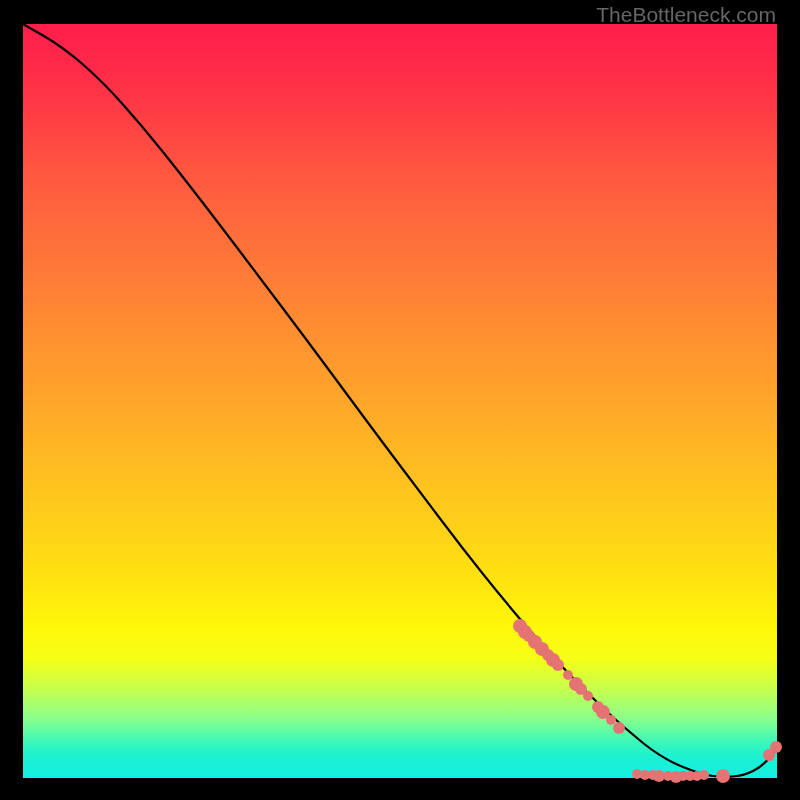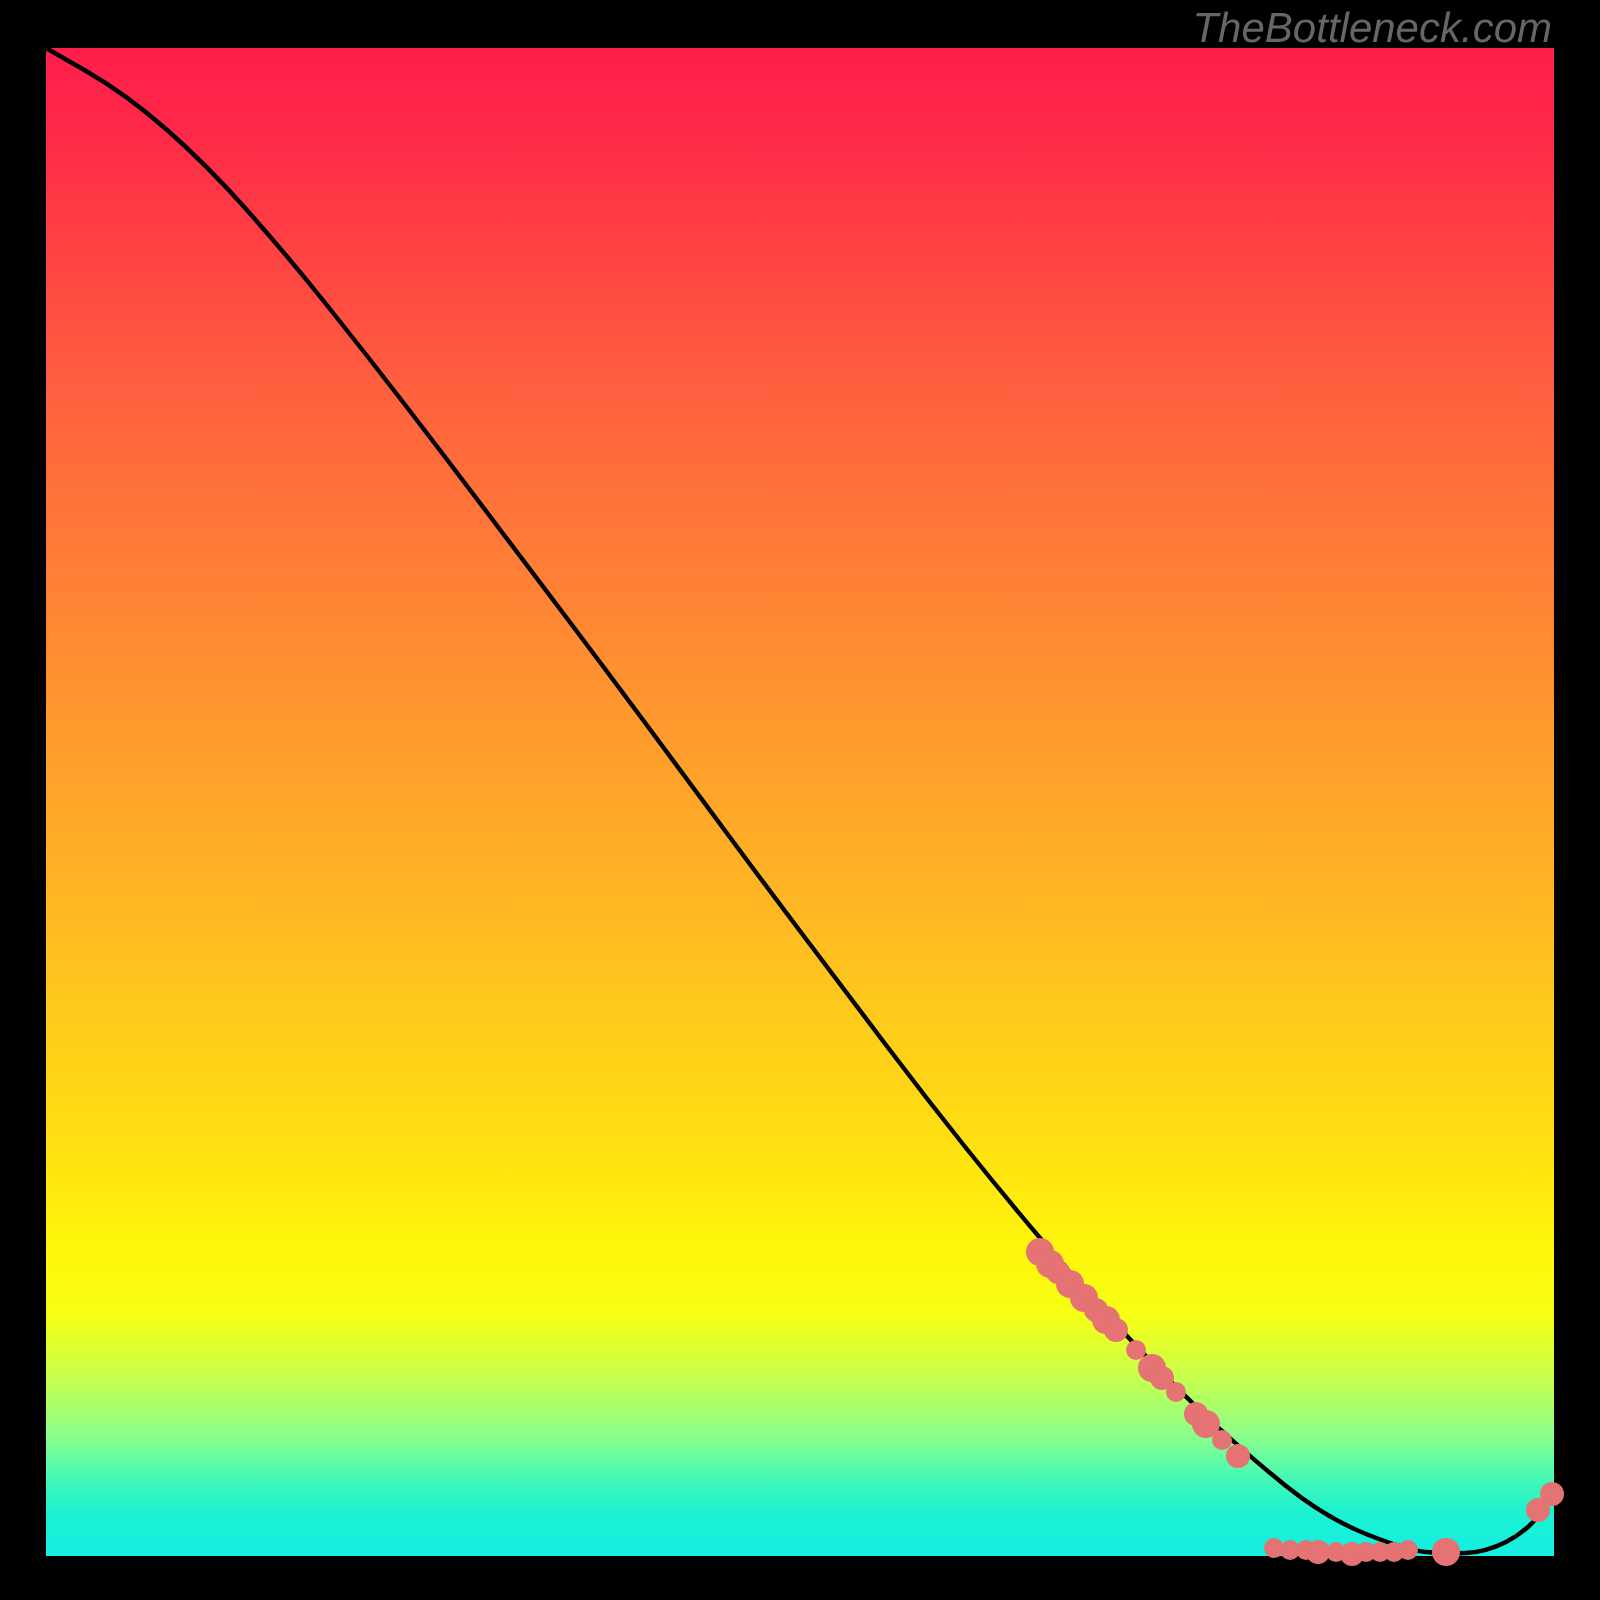--- a/index.html
+++ b/index.html
@@ -42,21 +42,20 @@
     );
   }
   .watermark {
     position: absolute;
     top: 3px;
     right: 24px;
     color: #666;
     font-size: 21px;
     font-weight: 500;
     letter-spacing: 0px;
-    font-style: italic;
   }
   svg.overlay {
     position: absolute;
     left: 0; top: 0;
     width: 754px;
     height: 754px;
     overflow: visible;
   }
   .curve {
     fill: none;

